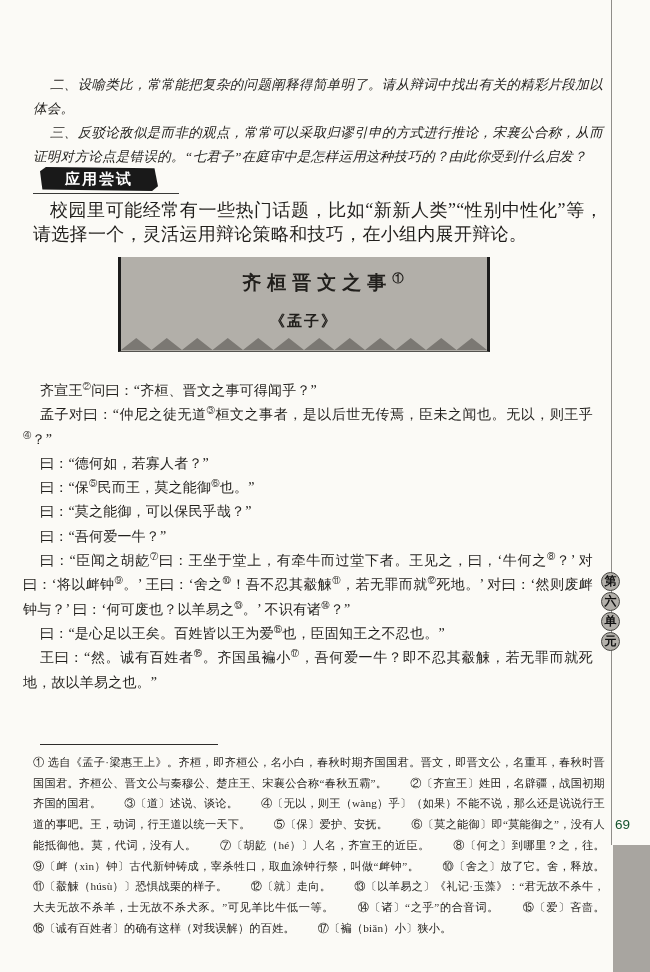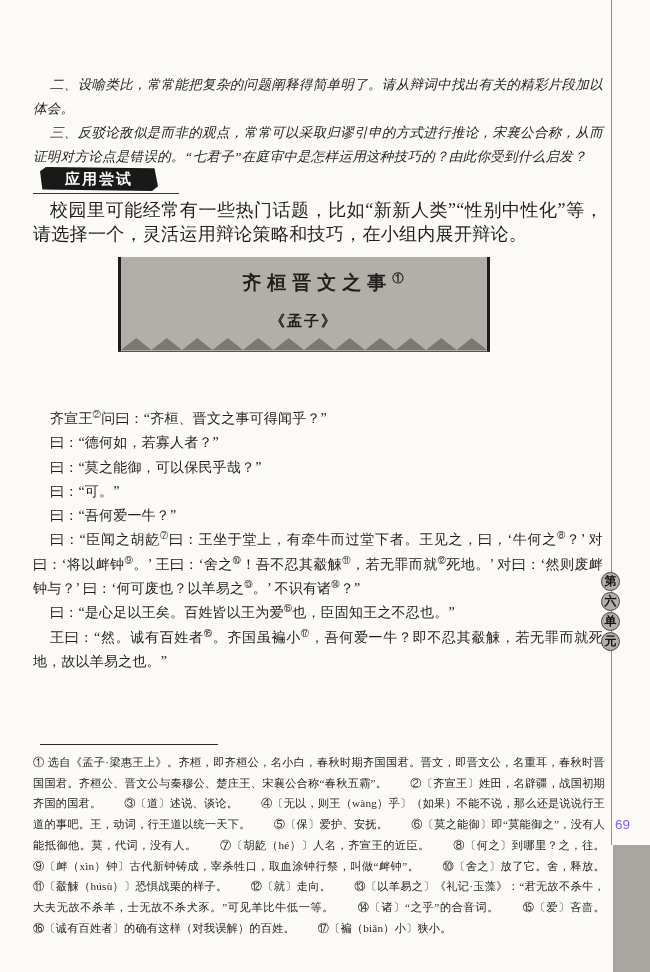--- a/index.html
+++ b/index.html
@@ -23,35 +23,35 @@
   .app-text{position:absolute;top:198px;left:33px;width:570px;margin:0;font-size:18px;line-height:24px;text-indent:17px;text-align:justify;letter-spacing:.3px;}
 
   
   .banner{position:absolute;top:257px;left:118px;width:372px;height:95px;background:var(--banner-bg);
     border-left:3px solid #1c1c1c;border-right:3px solid #1c1c1c;border-bottom:1px solid #55534f;box-sizing:border-box;text-align:center;}
   .banner-title{margin:13px 0 16px 0;font-size:19px;font-weight:600;letter-spacing:6px;padding-left:44px;}
   .banner-author{margin:7px 0 0 0;font-size:15px;font-weight:600;letter-spacing:2px;}
   .banner-zigzag{position:absolute;left:0;right:0;bottom:1px;height:15px;display:block;width:100%;}
 
   
-  .main-text{position:absolute;top:379px;left:33px;width:570px;margin-top:28px;}
+  .main-text{position:absolute;top:379px;left:23px;width:570px;}
   .main-text p{margin:0;font-size:14px;line-height:24.3px;text-indent:17px;text-align:justify;letter-spacing:.2px;}
 
   sup.fn{font-size:.6em;vertical-align:super;line-height:0;}
 
   
   .fn-sep{position:absolute;top:744px;left:40px;width:178px;height:0;border-top:1.8px solid #2e2c2a;}
   .footnotes{position:absolute;top:752px;left:33px;width:572px;font-size:11.2px;line-height:20.7px;text-align:justify;letter-spacing:.2px;}
 
   
   .right-rule{position:absolute;left:611px;top:0;width:1.3px;height:845px;background:var(--rule);}
   .unit-tab{position:absolute;left:601px;top:572px;width:21px;}
   .unit-tab div{width:19px;height:19px;border-radius:50%;background:#b3b0aa;border:1px solid #454440;box-sizing:border-box;
     margin:0 0 1px 0;text-align:center;font-size:12px;font-weight:bold;line-height:17px;color:#101010;}
-  .page-number{position:absolute;left:615px;top:817px;font-family:"Liberation Sans","DejaVu Sans",sans-serif;font-size:13.5px;color:#8b5cf6;}
+  .page-number{position:absolute;left:615px;top:817px;font-family:"Liberation Sans","DejaVu Sans",sans-serif;font-size:13.5px;color:#14532d;}
   .corner-block{position:absolute;left:613px;top:845px;width:37px;height:127px;background:var(--gray-block);}
 </style>
 </head>
 <body style="--paper: #fbfaf6; --ink: #211f1c; --banner-bg: #b2afa9; --banner-tri: #7b7873; --box-bg: #191919; --gray-block: #a8a5a0; --rule: #8f8d89;">
 
 <div class="page">
 
   <div class="exercises">
       <p>二、设喻类比，常常能把复杂的问题阐释得简单明了。请从辩词中找出有关的精彩片段加以体会。</p>
       <p>三、反驳论敌似是而非的观点，常常可以采取归谬引申的方式进行推论，宋襄公合称，从而证明对方论点是错误的。“七君子”在庭审中是怎样运用这种技巧的？由此你受到什么启发？</p>
@@ -66,23 +66,24 @@
   <div class="banner">
     <p class="banner-title">齐桓晋文之事<sup class="fn">①</sup></p>
     <p class="banner-author">《孟子》</p>
     <svg class="banner-zigzag" viewBox="0 0 120 10" preserveAspectRatio="none" aria-hidden="true">
       <path fill="#7b7873" d="M0 10L5 2L10 10ZM10 10L15 2L20 10ZM20 10L25 2L30 10ZM30 10L35 2L40 10ZM40 10L45 2L50 10ZM50 10L55 2L60 10ZM60 10L65 2L70 10ZM70 10L75 2L80 10ZM80 10L85 2L90 10ZM90 10L95 2L100 10ZM100 10L105 2L110 10ZM110 10L115 2L120 10Z"></path>
     </svg>
   </div>
 
   <div class="main-text">
       <p>齐宣王<sup class="fn">②</sup>问曰：“齐桓、晋文之事可得闻乎？”</p>
+      <p>孟子对曰：“仲尼之徒无道<sup class="fn">③</sup>桓文之事者，是以后世无传焉，臣未之闻也。无以，则王乎<sup class="fn">④</sup>？”</p>
       <p>曰：“德何如，若寡人者？”</p>
+      <p>曰：“保<sup class="fn">⑤</sup>民而王，莫之能御<sup class="fn">⑥</sup>也。”</p>
       <p>曰：“莫之能御，可以保民乎哉？”</p>
-      <p>曰：“可。”</p>
       <p>曰：“吾何爱一牛？”</p>
       <p>曰：“臣闻之胡龁<sup class="fn">⑦</sup>曰：王坐于堂上，有牵牛而过堂下者。王见之，曰，‘牛何之<sup class="fn">⑧</sup>？’ 对曰：‘将以衅钟<sup class="fn">⑨</sup>。’ 王曰：‘舍之<sup class="fn">⑩</sup>！吾不忍其觳觫<sup class="fn">⑪</sup>，若无罪而就<sup class="fn">⑫</sup>死地。’ 对曰：‘然则废衅钟与？’ 曰：‘何可废也？以羊易之<sup class="fn">⑬</sup>。’ 不识有诸<sup class="fn">⑭</sup>？”</p>
       <p>曰：“是心足以王矣。百姓皆以王为爱<sup class="fn">⑮</sup>也，臣固知王之不忍也。”</p>
       <p>王曰：“然。诚有百姓者<sup class="fn">⑯</sup>。齐国虽褊小<sup class="fn">⑰</sup>，吾何爱一牛？即不忍其觳觫，若无罪而就死地，故以羊易之也。”</p>
     </div>
 
   <div class="fn-sep"></div>
   <div class="footnotes">① 选自《孟子·梁惠王上》。齐桓，即齐桓公，名小白，春秋时期齐国国君。晋文，即晋文公，名重耳，春秋时晋国国君。齐桓公、晋文公与秦穆公、楚庄王、宋襄公合称“春秋五霸”。　　②〔齐宣王〕姓田，名辟疆，战国初期齐国的国君。　　③〔道〕述说、谈论。　　④〔无以，则王（wàng）乎〕（如果）不能不说，那么还是说说行王道的事吧。王，动词，行王道以统一天下。　　⑤〔保〕爱护、安抚。　　⑥〔莫之能御〕即“莫能御之”，没有人能抵御他。莫，代词，没有人。　　⑦〔胡龁（hé）〕人名，齐宣王的近臣。　　⑧〔何之〕到哪里？之，往。　　⑨〔衅（xìn）钟〕古代新钟铸成，宰杀牲口，取血涂钟行祭，叫做“衅钟”。　　⑩〔舍之〕放了它。舍，释放。　　⑪〔觳觫（húsù）〕恐惧战栗的样子。　　⑫〔就〕走向。　　⑬〔以羊易之〕《礼记·玉藻》：“君无故不杀牛，大夫无故不杀羊，士无故不杀犬豕。”可见羊比牛低一等。　　⑭〔诸〕“之乎”的合音词。　　⑮〔爱〕吝啬。　　⑯〔诚有百姓者〕的确有这样（对我误解）的百姓。　　⑰〔褊（biǎn）小〕狭小。</div>
 
   <div class="right-rule"></div>

